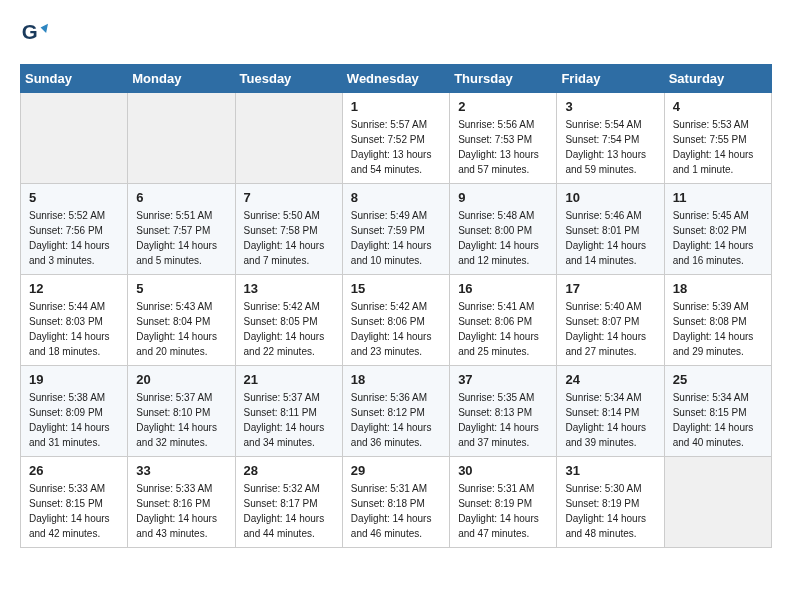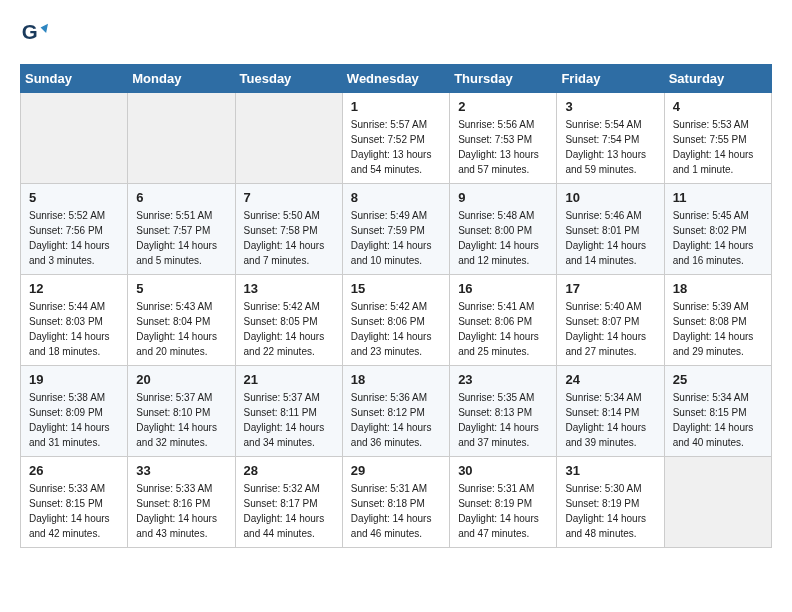--- a/index.html
+++ b/index.html
@@ -209,21 +209,21 @@
         </td>
         <td>
           <span class="day-number">21</span>
           <div class="day-info">Sunrise: 5:37 AM<br>Sunset: 8:11 PM<br>Daylight: 14 hours<br>and 34 minutes.</div>
         </td>
         <td>
           <span class="day-number">18</span>
           <div class="day-info">Sunrise: 5:36 AM<br>Sunset: 8:12 PM<br>Daylight: 14 hours<br>and 36 minutes.</div>
         </td>
         <td>
-          <span class="day-number">23</span>
+          <span class="day-number">37</span>
           <div class="day-info">Sunrise: 5:35 AM<br>Sunset: 8:13 PM<br>Daylight: 14 hours<br>and 37 minutes.</div>
         </td>
         <td>
           <span class="day-number">24</span>
           <div class="day-info">Sunrise: 5:34 AM<br>Sunset: 8:14 PM<br>Daylight: 14 hours<br>and 39 minutes.</div>
         </td>
         <td>
           <span class="day-number">25</span>
           <div class="day-info">Sunrise: 5:34 AM<br>Sunset: 8:15 PM<br>Daylight: 14 hours<br>and 40 minutes.</div>
         </td>

